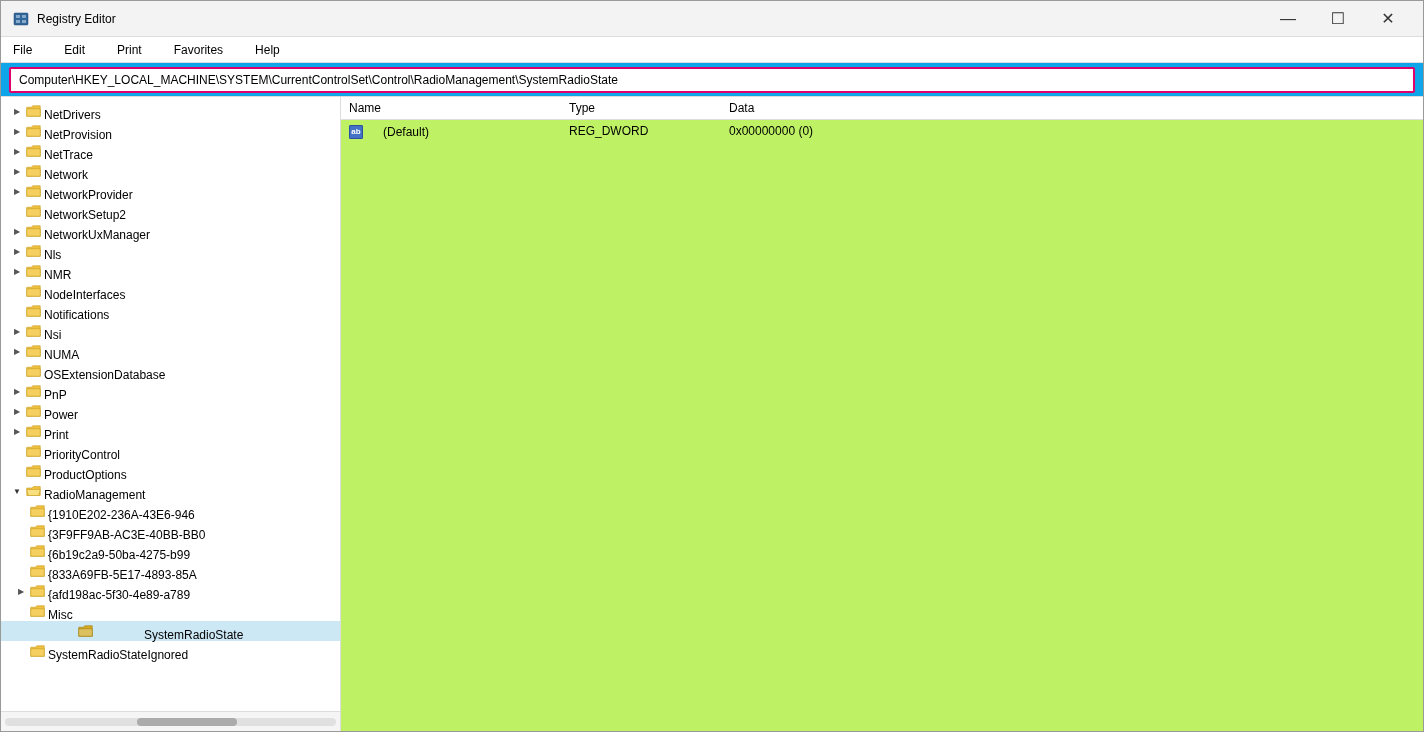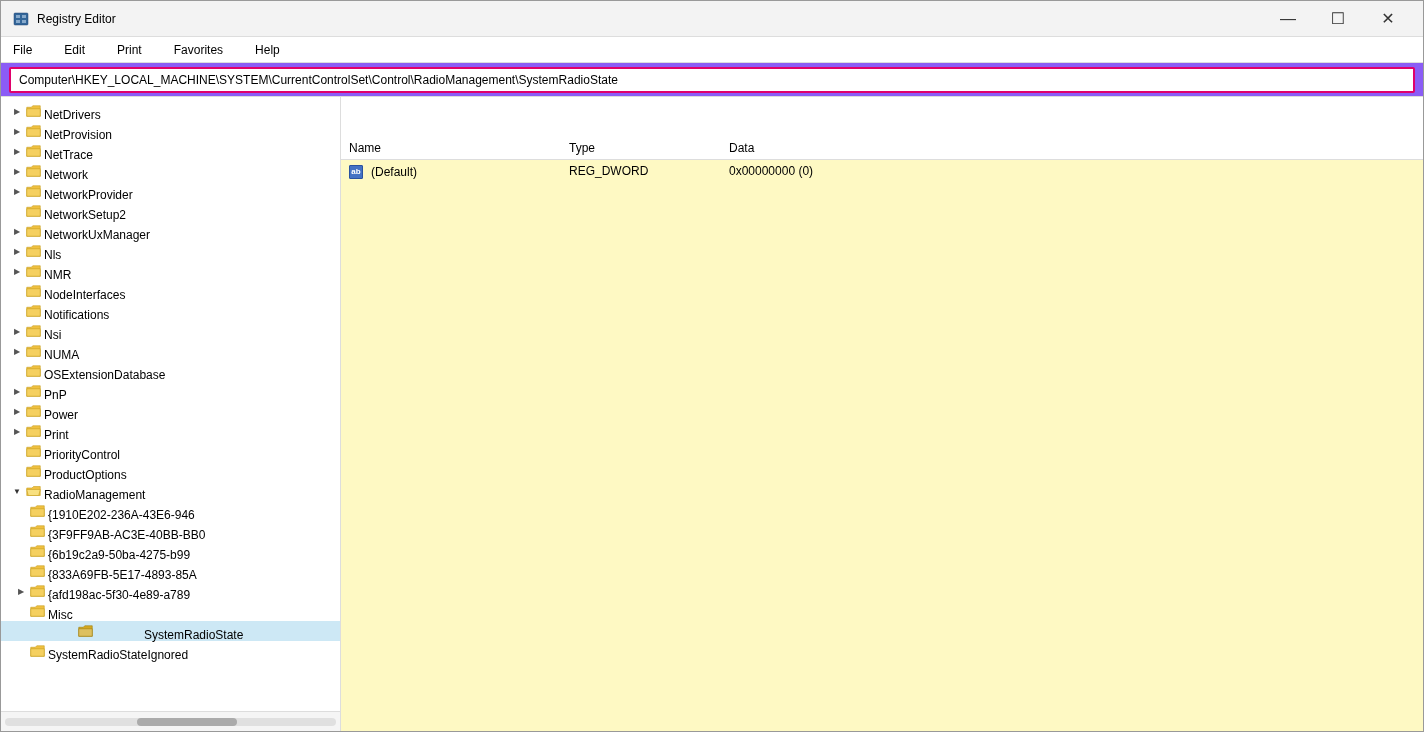--- a/index.html
+++ b/index.html
@@ -71,21 +71,21 @@
       cursor: pointer;
       font-size: 12px;
       color: #000;
       border-radius: 2px;
     }
     .address-bar {
       display: flex;
       align-items: center;
       padding: 4px 8px;
       border-bottom: 1px solid #ddd;
-      background: #8b5cf6;
+      background: #0ea5e9;
       height: 34px;
     }
     .address-input {
       flex: 1;
       border: 2px solid #e0006b;
       border-radius: 2px;
       padding: 3px 8px;
       font-size: 12px;
       outline: none;
       height: 26px;
@@ -143,23 +143,22 @@
       text-overflow: ellipsis;
       margin-top: 8px;
     }
     
     .indent-1 { padding-left: 8px; }
     .indent-2 { padding-left: 12px; }
 
     .data-pane {
       flex: 1;
       overflow-y: auto;
-      background: #fef9c3;
+      background: #bef264;
       padding: 0;
-      margin-top: 40px;
     }
     .data-table {
       width: 100%;
       border-collapse: collapse;
     }
     .data-table th {
       text-align: left;
       padding: 4px 8px;
       font-size: 12px;
       font-weight: normal;
@@ -173,21 +172,21 @@
     .col-data { flex: 1; }
     .data-table td {
       padding: 3px 8px;
       font-size: 12px;
       color: #000;
       height: 20px;
     }
     .reg-icon {
       display: inline-flex;
       align-items: center;
-      gap: 8px;
+      gap: 20px;
     }
     .reg-icon-box {
       width: 14px;
       height: 14px;
       background: #4472c4;
       border: 1px solid #2a52a0;
       border-radius: 1px;
       display: inline-flex;
       align-items: center;
       justify-content: center;

